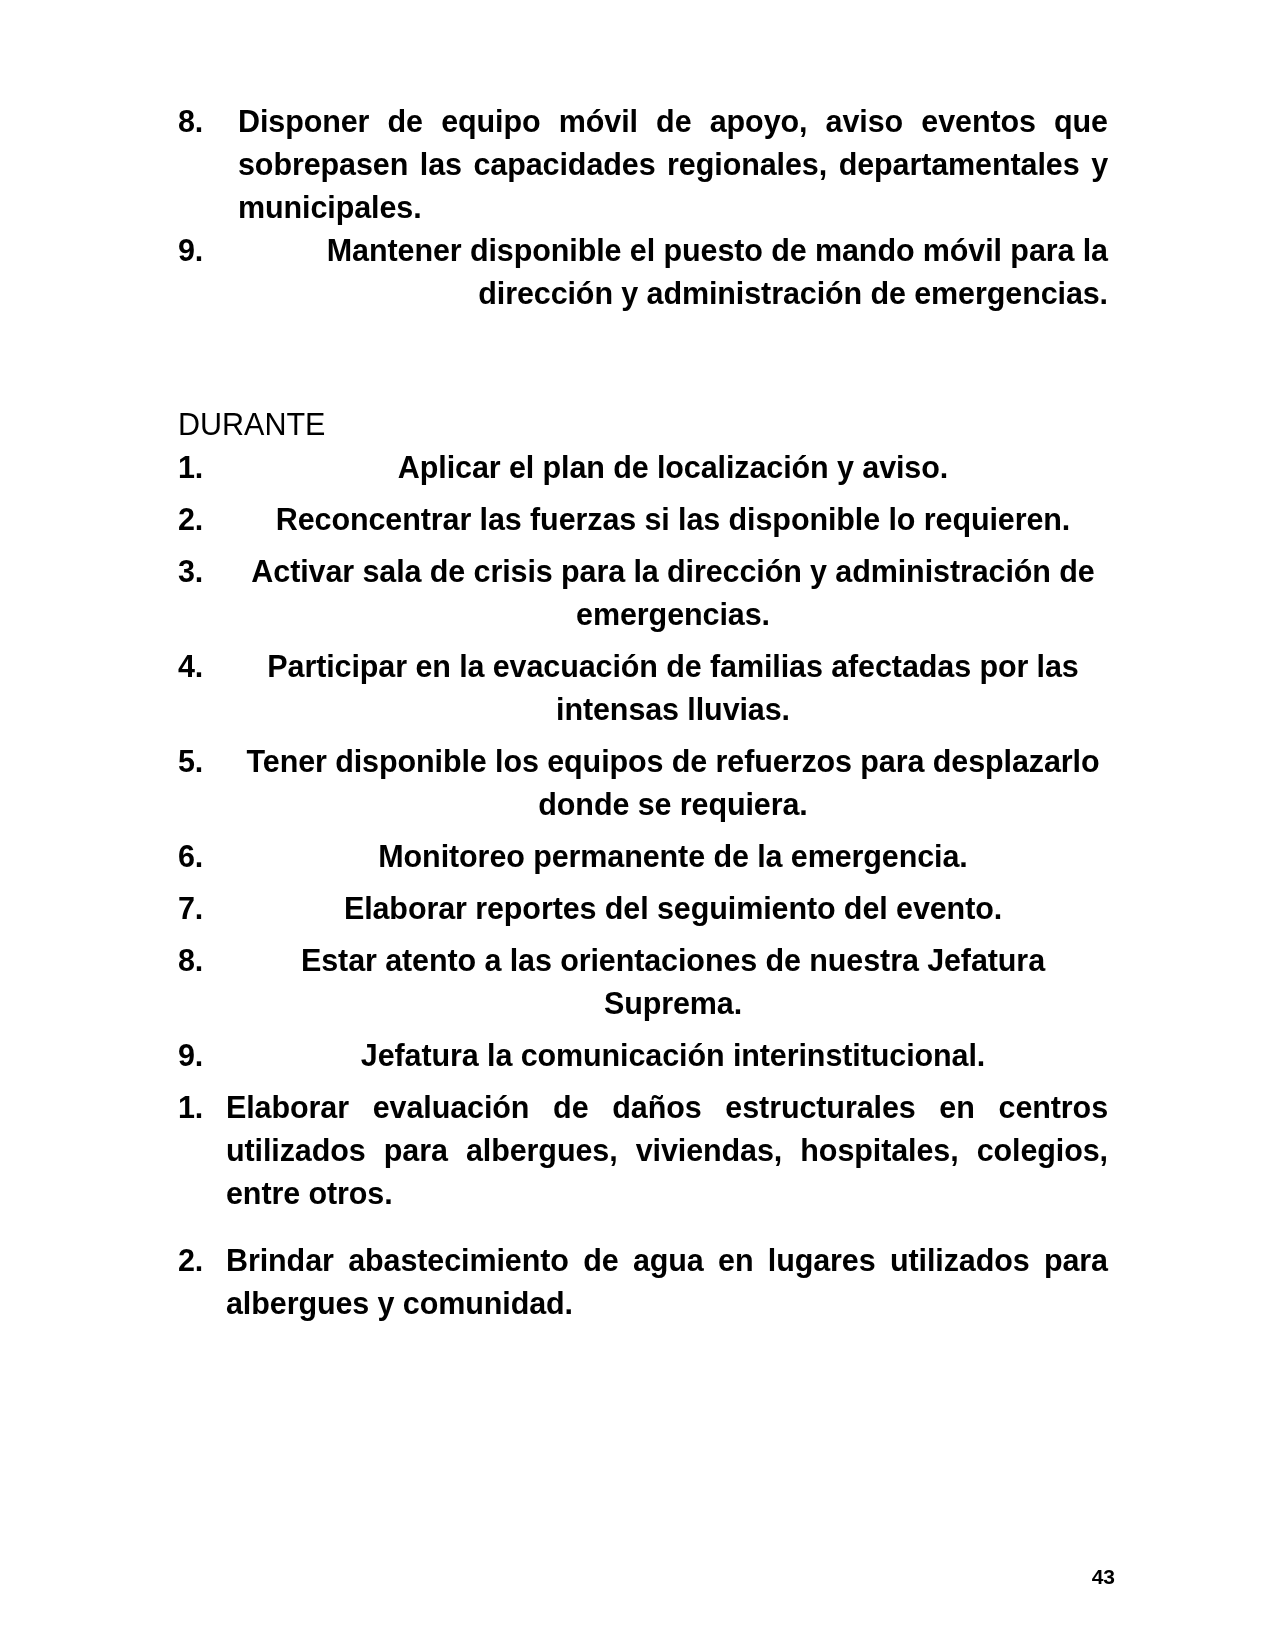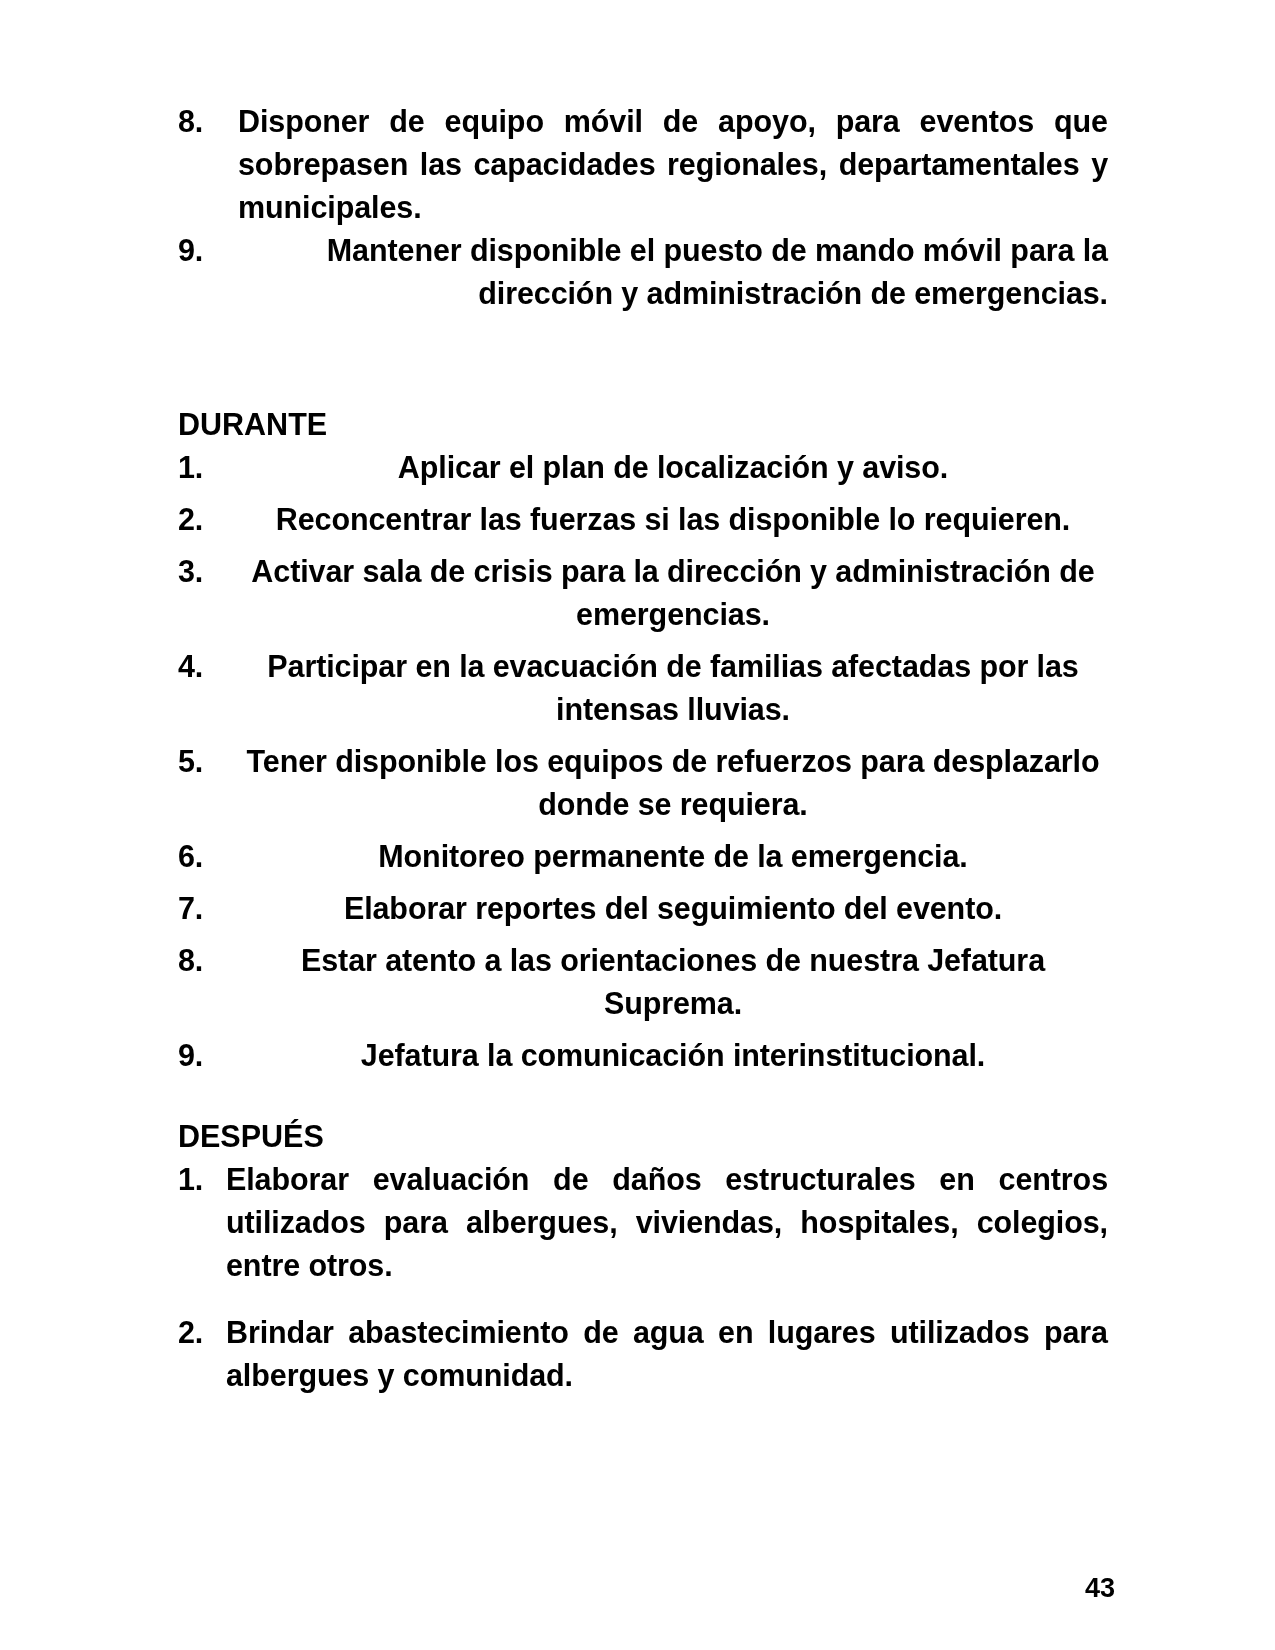--- a/index.html
+++ b/index.html
@@ -66,21 +66,21 @@
   }
   .list-top > li.tight {
     padding-left: 48px;
   }
   .list-top > li.tight .txt {
     text-align: right;
   }
 
   
   .section-head {
-    font-weight: bold;
+    font-weight: normal;
     font-size: 30.5px;
     line-height: 43px;
     letter-spacing: 0px;
   }
   .head-durante {
     margin-top: 88px;
   }
   .head-despues {
     margin-top: 38px;
   }
@@ -106,36 +106,36 @@
     margin-bottom: 24px;
   }
   .list-despues > li .txt {
     text-align: justify;
     text-justify: inter-word;
   }
 
   .page-number {
     position: absolute;
     right: 160px;
-    bottom: 50px;
+    bottom: 61px;
     font-weight: bold;
-    font-size: 27px;
+    font-size: 21px;
     line-height: 24px;
   }
 </style>
 </head>
 <body>
 
 <div class="page">
   <div class="content">
 
     <ol class="doc-list list-top">
       <li>
         <span class="num">8.</span>
-        <span class="txt">Disponer de equipo móvil de apoyo, para eventos que sobrepasen las capacidades regionales, departamentales y municipales.</span>
+        <span class="txt">Disponer de equipo móvil de apoyo, aviso eventos que sobrepasen las capacidades regionales, departamentales y municipales.</span>
       </li>
       <li class="tight">
         <span class="num">9.</span>
         <span class="txt">Mantener disponible el puesto de mando móvil para la dirección y administración de emergencias.</span>
       </li>
     </ol>
 
     <div class="section-head head-durante">DURANTE</div>
 
     <ol class="doc-list list-durante">
@@ -170,21 +170,20 @@
       <li>
         <span class="num">8.</span>
         <span class="txt">Estar atento a las orientaciones de nuestra Jefatura Suprema.</span>
       </li>
       <li>
         <span class="num">9.</span>
         <span class="txt">Jefatura la comunicación interinstitucional.</span>
       </li>
     </ol>
 
-    <div class="section-head head-despues">DESPUÉS</div>
 
     <ol class="doc-list list-despues">
       <li>
         <span class="num">1.</span>
         <span class="txt">Elaborar evaluación de daños estructurales en centros utilizados para albergues, viviendas, hospitales, colegios, entre otros.</span>
       </li>
       <li>
         <span class="num">2.</span>
         <span class="txt">Brindar abastecimiento de agua en lugares utilizados para albergues y comunidad.</span>
       </li>

